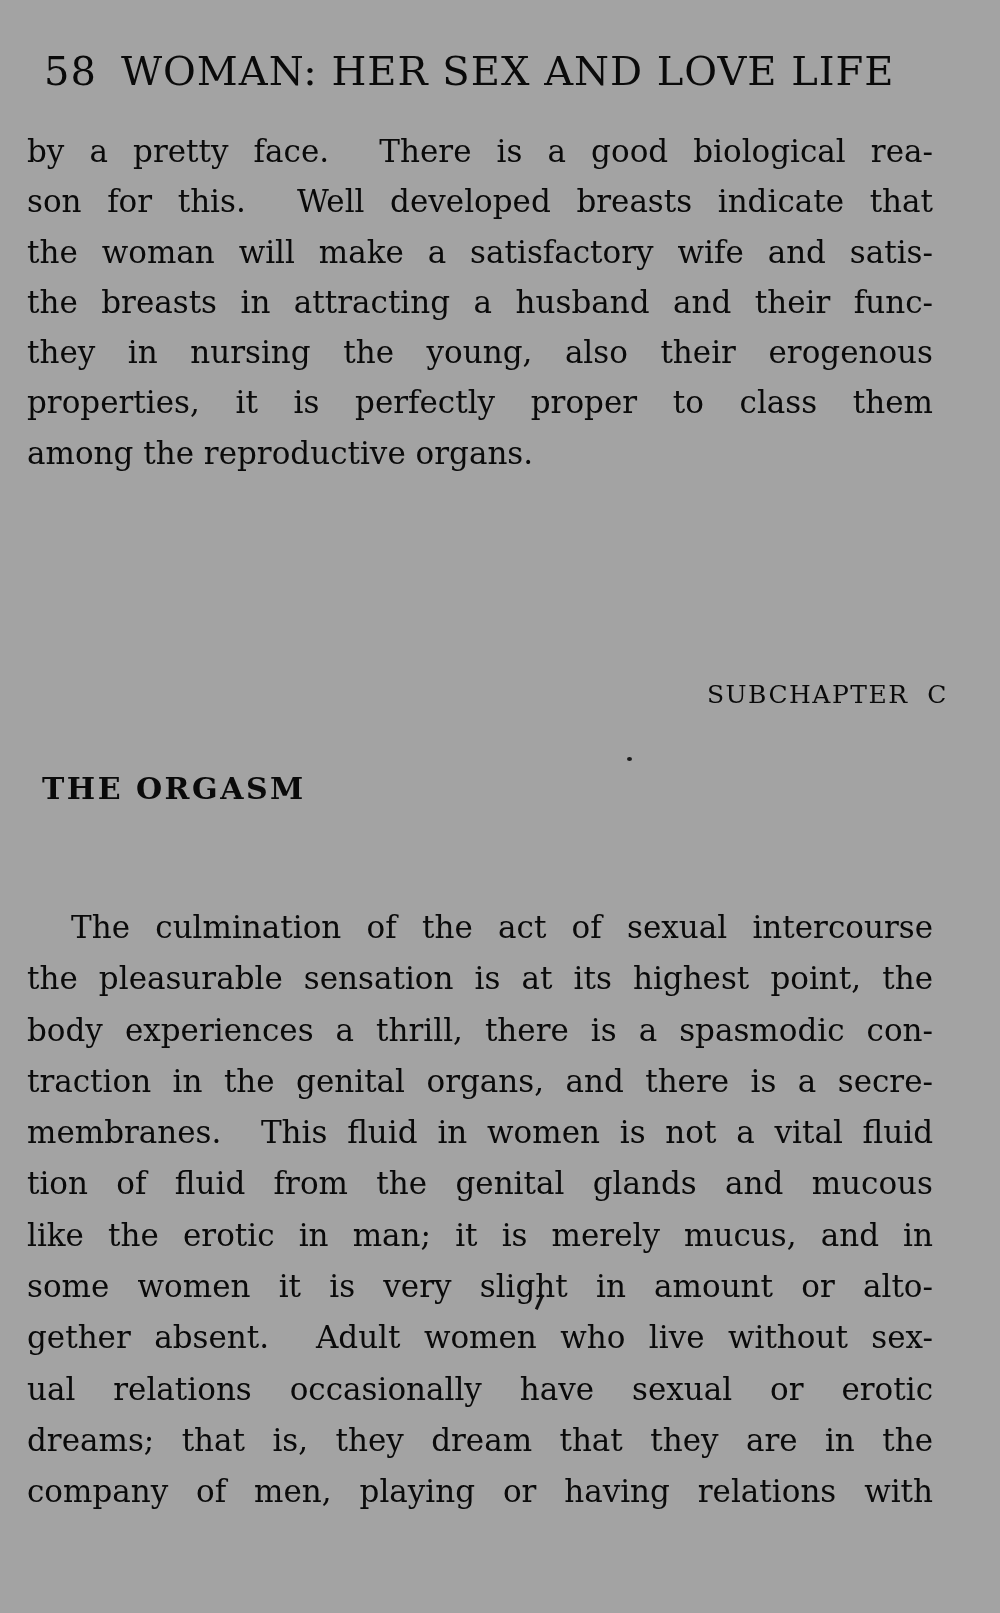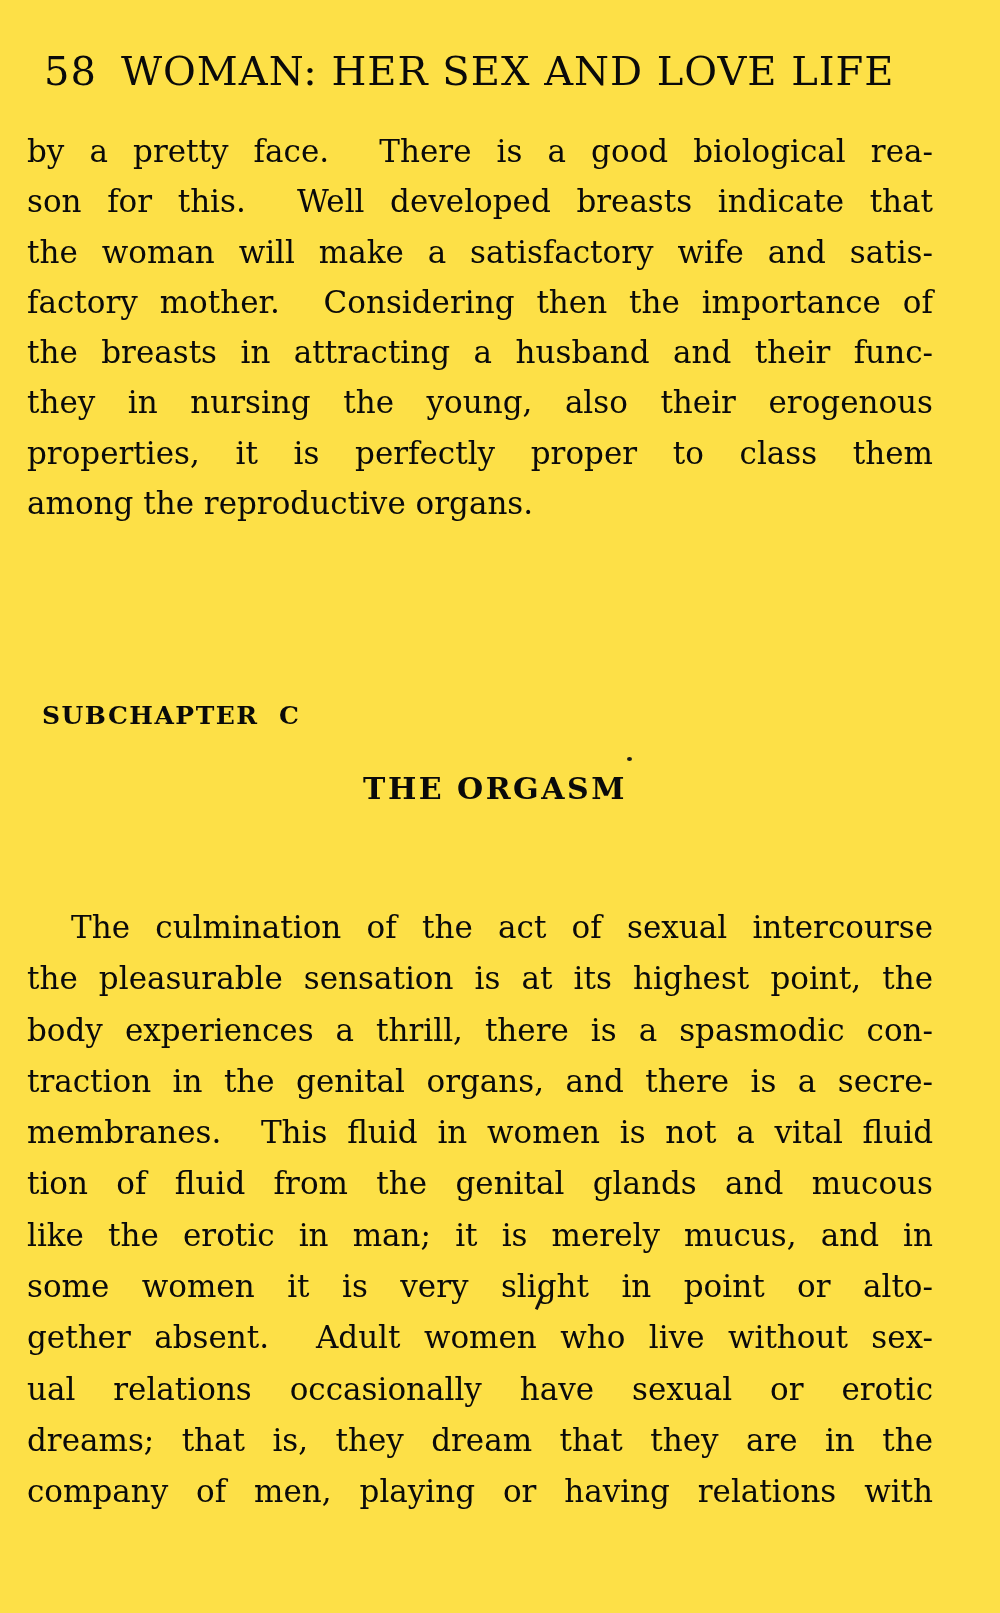--- a/index.html
+++ b/index.html
@@ -4,21 +4,21 @@
 <style>
   html, body {
     margin: 0;
     padding: 0;
     background: #ffffff;
   }
   .page {
     position: relative;
     width: 1000px;
     height: 1613px;
-    background: #fde047;
+    background: #a3a3a3;
     color: #0a0a0a;
     font-family: "DejaVu Serif", serif;
     overflow: hidden;
   }
   .running-header {
     position: absolute;
     top: 50px;
     left: 44px;
     display: flex;
     gap: 24px;
@@ -43,35 +43,34 @@
   }
   .para-2 .tline { line-height: 51.3px; }
   .tline.flush-left {
     text-align-last: left;
   }
   .tline.indent {
     text-indent: 44px;
   }
   .subchapter-heading {
     position: absolute;
-    top: 701px;
+    top: 680px;
     left: 42px;
     width: 906px;
-    text-align: left;
+    text-align: right;
     font-size: 25px;
-    font-weight: bold;
+    font-weight: normal;
     letter-spacing: 1.5px;
     white-space: pre-wrap;
   }
   .section-heading {
     position: absolute;
     top: 771px;
     left: 42px;
     width: 906px;
-    text-align: center;
     font-size: 30px;
     font-weight: bold;
     letter-spacing: 2.5px;
     white-space: pre-wrap;
   }
   .ink-dot {
     position: absolute;
     left: 627px;
     top: 757px;
     width: 5px;
@@ -96,42 +95,41 @@
 
   <div class="running-header">
     <span>58</span>
     <span>WOMAN: HER SEX AND LOVE LIFE</span>
   </div>
 
   <div class="para para-1">
     <div class="tline">by a pretty face.  There is a good biological rea-</div>
     <div class="tline">son for this.  Well developed breasts indicate that</div>
     <div class="tline">the woman will make a satisfactory wife and satis-</div>
-    <div class="tline">factory mother.  Considering then the importance of</div>
     <div class="tline">the breasts in attracting a husband and their func-</div>
     <div class="tline">they in nursing the young, also their erogenous</div>
     <div class="tline">properties, it is perfectly proper to class them</div>
     <div class="tline flush-left">among the reproductive organs.</div>
   </div>
 
   <div class="subchapter-heading">SUBCHAPTER  C</div>
 
   <div class="ink-dot"></div>
 
   <div class="section-heading">THE ORGASM</div>
 
   <div class="para para-2">
     <div class="tline indent">The culmination of the act of sexual intercourse</div>
     <div class="tline">the pleasurable sensation is at its highest point, the</div>
     <div class="tline">body experiences a thrill, there is a spasmodic con-</div>
     <div class="tline">traction in the genital organs, and there is a secre-</div>
     <div class="tline">membranes.  This fluid in women is not a vital fluid</div>
     <div class="tline">tion of fluid from the genital glands and mucous</div>
     <div class="tline">like the erotic in man; it is merely mucus, and in</div>
-    <div class="tline">some women it is very slight in point or alto-</div>
+    <div class="tline">some women it is very slight in amount or alto-</div>
     <div class="tline">gether absent.  Adult women who live without sex-</div>
     <div class="tline">ual relations occasionally have sexual or erotic</div>
     <div class="tline">dreams; that is, they dream that they are in the</div>
     <div class="tline">company of men, playing or having relations with</div>
   </div>
 
   <div class="ink-slash"></div>
 
 </div>
 

